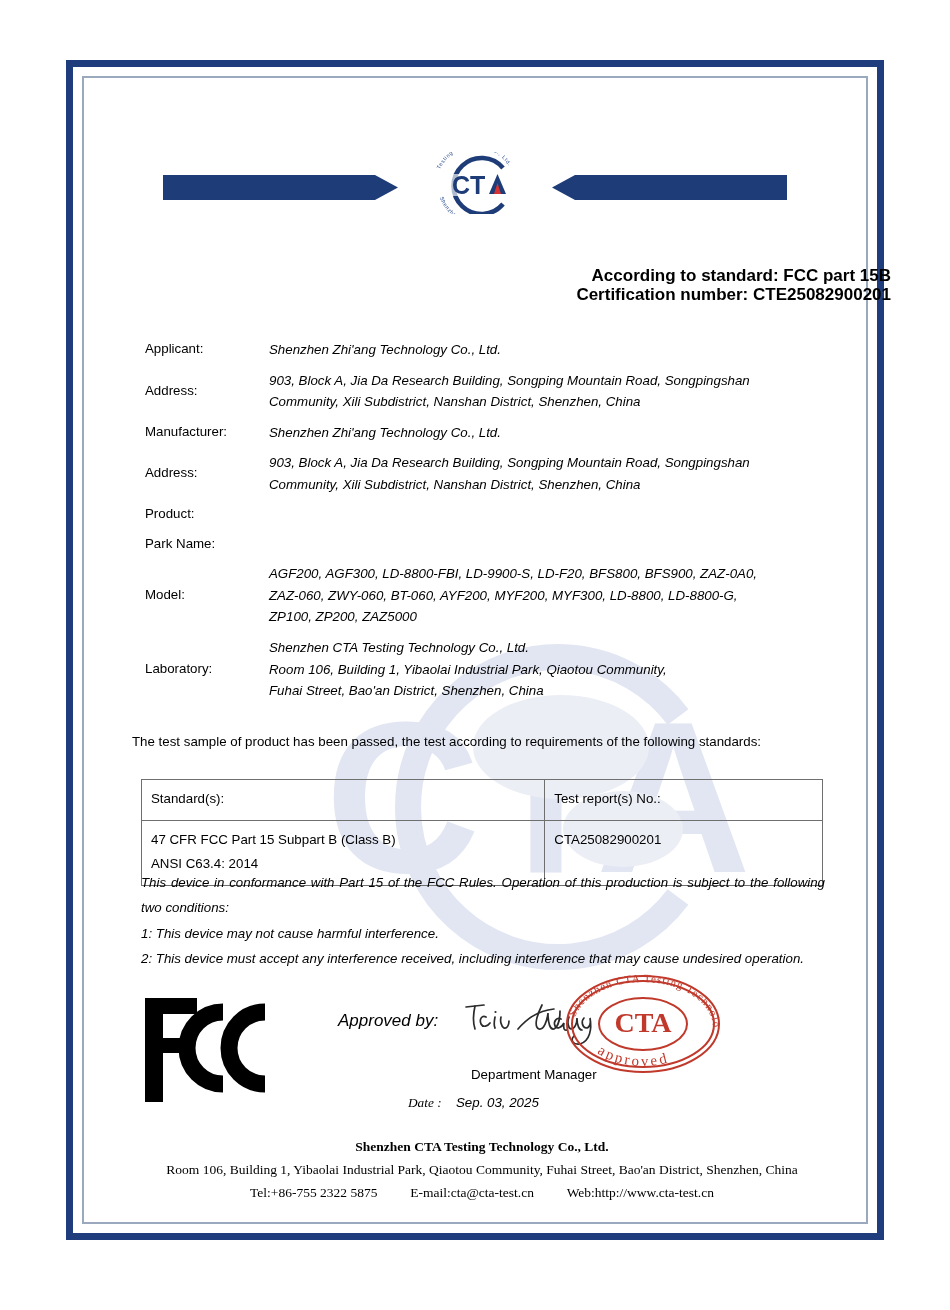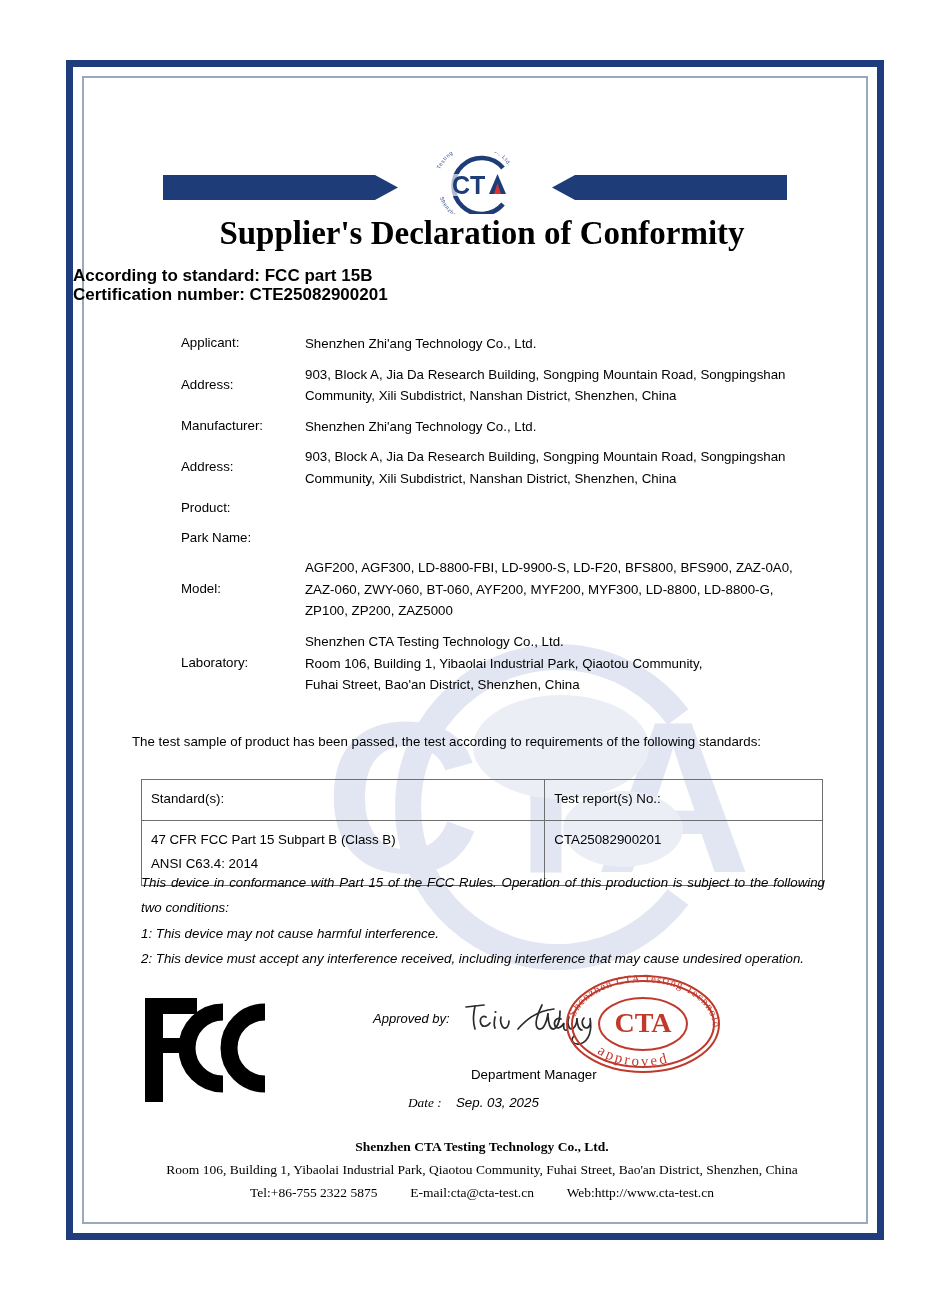--- a/index.html
+++ b/index.html
@@ -73,49 +73,49 @@
   #title-main {
     position: absolute; left: 0; right: 0; top: 148px;
     text-align: center;
     font-family: "Liberation Serif", serif;
     font-weight: bold;
     font-size: 33px;
     letter-spacing: 0px;
   }
   #title-sub1, #title-sub2 {
     position: absolute; left: 0; right: 0;
-    text-align: left;
+    text-align: right;
     font-weight: bold;
     font-size: 17px;
   }
   #title-sub1 { top: 199px; }
   #title-sub2 { top: 218px; }
 
   
   #info-block {
     position: absolute;
-    left: 72px; top: 266px;
+    left: 72px; top: 272px;
     width: 680px;
     font-size: 13.3px;
-    margin-left: 36px;
   }
   .info-row {
     display: flex;
     align-items: center;
     margin-bottom: 9px;
   }
   .info-label {
     width: 124px;
     flex: 0 0 124px;
     line-height: 1.55;
   }
   .info-value {
     flex: 1;
     line-height: 1.62;
     white-space: pre-line;
+    font-style: italic;
   }
 
   
   #intro-text {
     position: absolute;
     left: 59px; top: 663px;
     width: 676px;
     font-size: 13.3px;
     line-height: 1.85;
   }
@@ -151,23 +151,22 @@
 
   
   #fcc-logo {
     position: absolute;
     left: 68px; top: 925px;
     width: 140px; height: 113px;
   }
   #approved-label {
     position: absolute;
     left: 265px; top: 944px;
-    font-size: 13px;
-    font-style: italic;
-    margin-left: 35px;
+    font-size: 17px;
+    font-style: italic;
   }
   #signature {
     position: absolute;
     left: 385px; top: 928px;
     width: 200px; height: 60px;
   }
   #stamp {
     position: absolute;
     left: 480px; top: 905px;
     width: 180px; height: 104px;
@@ -249,21 +248,20 @@
           </g>
 
           <rect x="88" y="22" width="52" height="22" fill="#ffffff" opacity="0.65"></rect>
 
           <text x="89" y="42" font-family="Liberation Sans, sans-serif" font-weight="bold" font-size="25" fill="#1e3c78">CT</text>
           <path d="M 126 42 L 134.5 22 L 143 42 Z" fill="#1e3c78"></path>
           <path d="M 131 42 L 134.5 31 L 138 42 Z" fill="#d83232"></path>
         </svg>
       </div>
 
-      <div id="title-main">Supplier's Declaration of Conformity</div>
       <div id="title-sub1">According to standard: FCC part 15B</div>
       <div id="title-sub2">Certification number: CTE25082900201</div>
 
       <div id="info-block">
         <div class="info-row">
           <div class="info-label">Applicant:</div>
           <div class="info-value">Shenzhen Zhi'ang Technology Co., Ltd.</div>
         </div>
         <div class="info-row">
           <div class="info-label">Address:</div>

